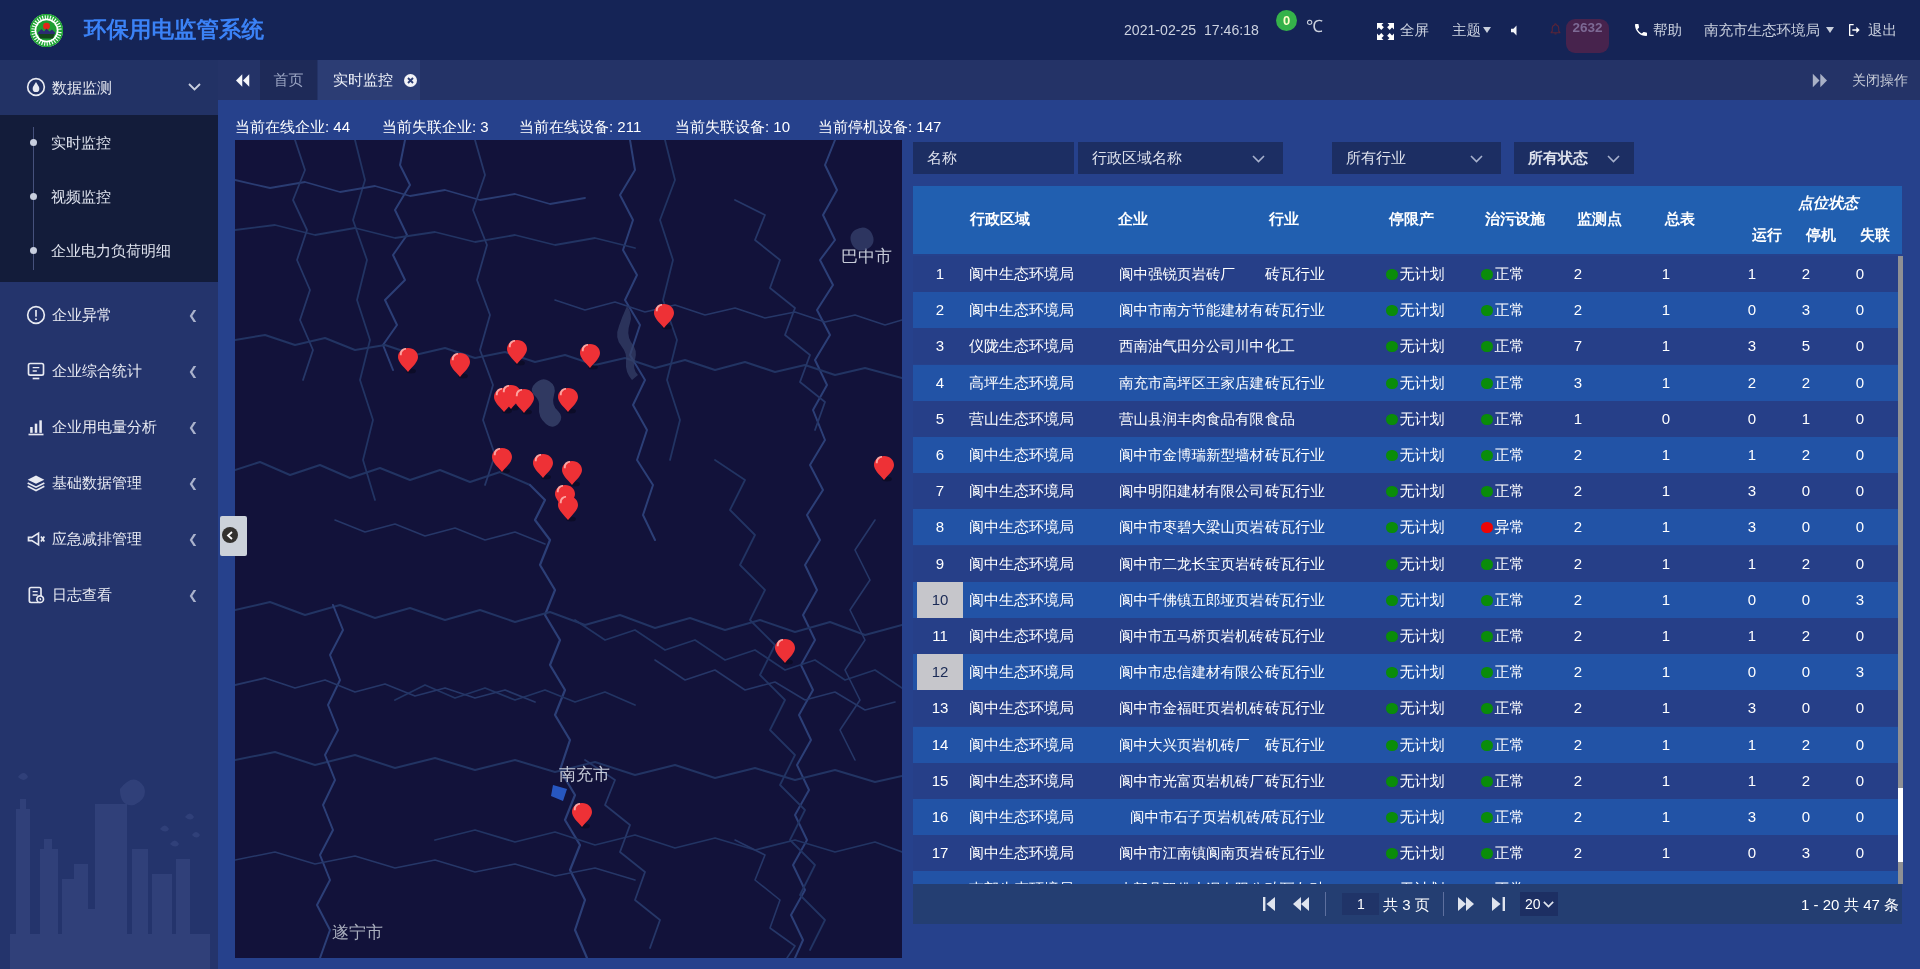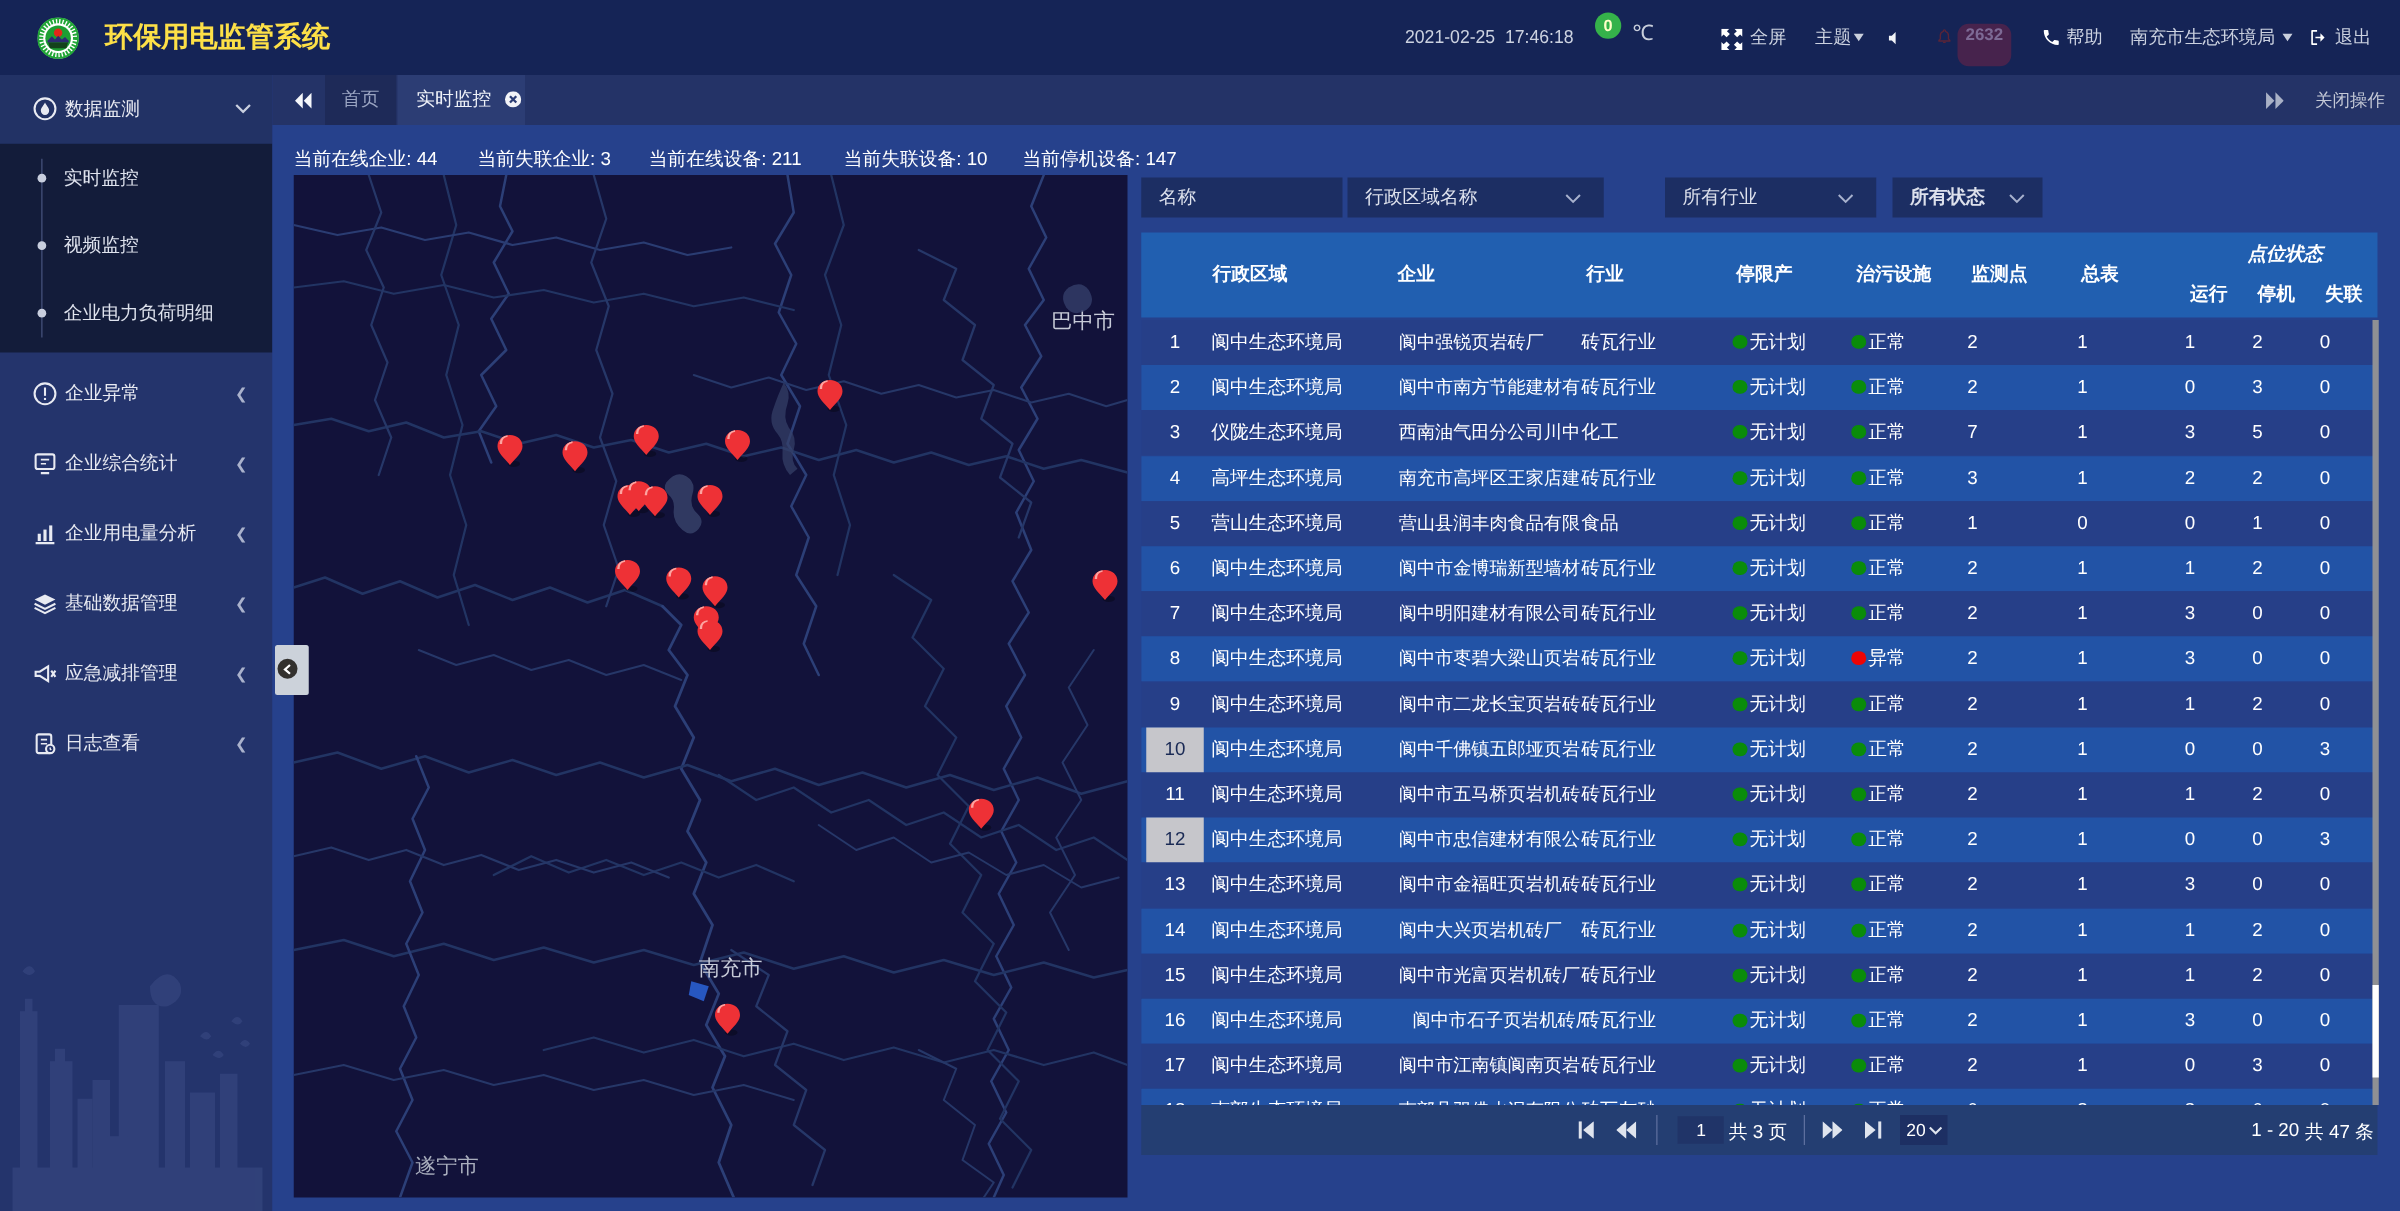--- a/index.html
+++ b/index.html
@@ -28,21 +28,21 @@
 <div id="header">
   <svg class="abs" style="left:30px;top:14px" width="33" height="33" viewBox="0 0 33 33">
     <circle cx="16.5" cy="16.5" r="16.5" fill="#ffffff"></circle>
     <circle cx="16.5" cy="16.5" r="14" fill="none" stroke="#21a637" stroke-width="4.2" stroke-dasharray="1.6 1.1"></circle>
     <circle cx="16.5" cy="16.5" r="16" fill="none" stroke="#21a637" stroke-width="1.5"></circle>
     <circle cx="16.5" cy="16.5" r="10.2" fill="#1d9e33"></circle>
     <circle cx="16.5" cy="12.2" r="3.4" fill="#e32619"></circle>
     <path d="M8 18.5 L11.5 15 L14 17.5 L16.5 14.5 L19.5 17.5 L22 15.5 L25 18.5 L25 20 L8 20 Z" fill="#2c2a72"></path>
     <path d="M8.5 20 L24.5 20 L23 24.5 L10 24.5 Z" fill="#14421c"></path>
   </svg>
-  <div class="abs" style="left:84px;top:0;height:64px;line-height:60px;color:#fde047;font-size:22.5px;font-weight:bold;">环保用电监管系统</div>
+  <div class="abs" style="left:84px;top:0;height:64px;line-height:60px;color:#3b82f6;font-size:22.5px;font-weight:bold;">环保用电监管系统</div>
   <div class="hdr-item" id="hdate" style="left:1124px;font-size:15px;transform:scaleX(0.94);transform-origin:0 50%;">2021-02-25&nbsp; 17:46:18</div>
   <div class="abs" style="left:1276px;top:10px;width:21px;height:21px;border-radius:50%;background:#35b24a;color:#ffffc8;font-weight:bold;font-size:13px;text-align:center;line-height:21px;">0</div>
   <div class="abs" style="left:1306px;top:14px;color:#c9cfdc;font-size:17px;">℃</div>
   <svg class="abs" style="left:1377px;top:23px" width="17" height="17" viewBox="0 0 21 21">
     <g fill="#fff">
       <path d="M0 0 L8 0 L5.6 2.4 L8.5 5.3 L5.3 8.5 L2.4 5.6 L0 8 Z"></path>
       <path d="M21 0 L21 8 L18.6 5.6 L15.7 8.5 L12.5 5.3 L15.4 2.4 L13 0 Z"></path>
       <path d="M0 21 L0 13 L2.4 15.4 L5.3 12.5 L8.5 15.7 L5.6 18.6 L8 21 Z"></path>
       <path d="M21 21 L13 21 L15.4 18.6 L12.5 15.7 L15.7 12.5 L18.6 15.4 L21 13 Z"></path>
     </g>

